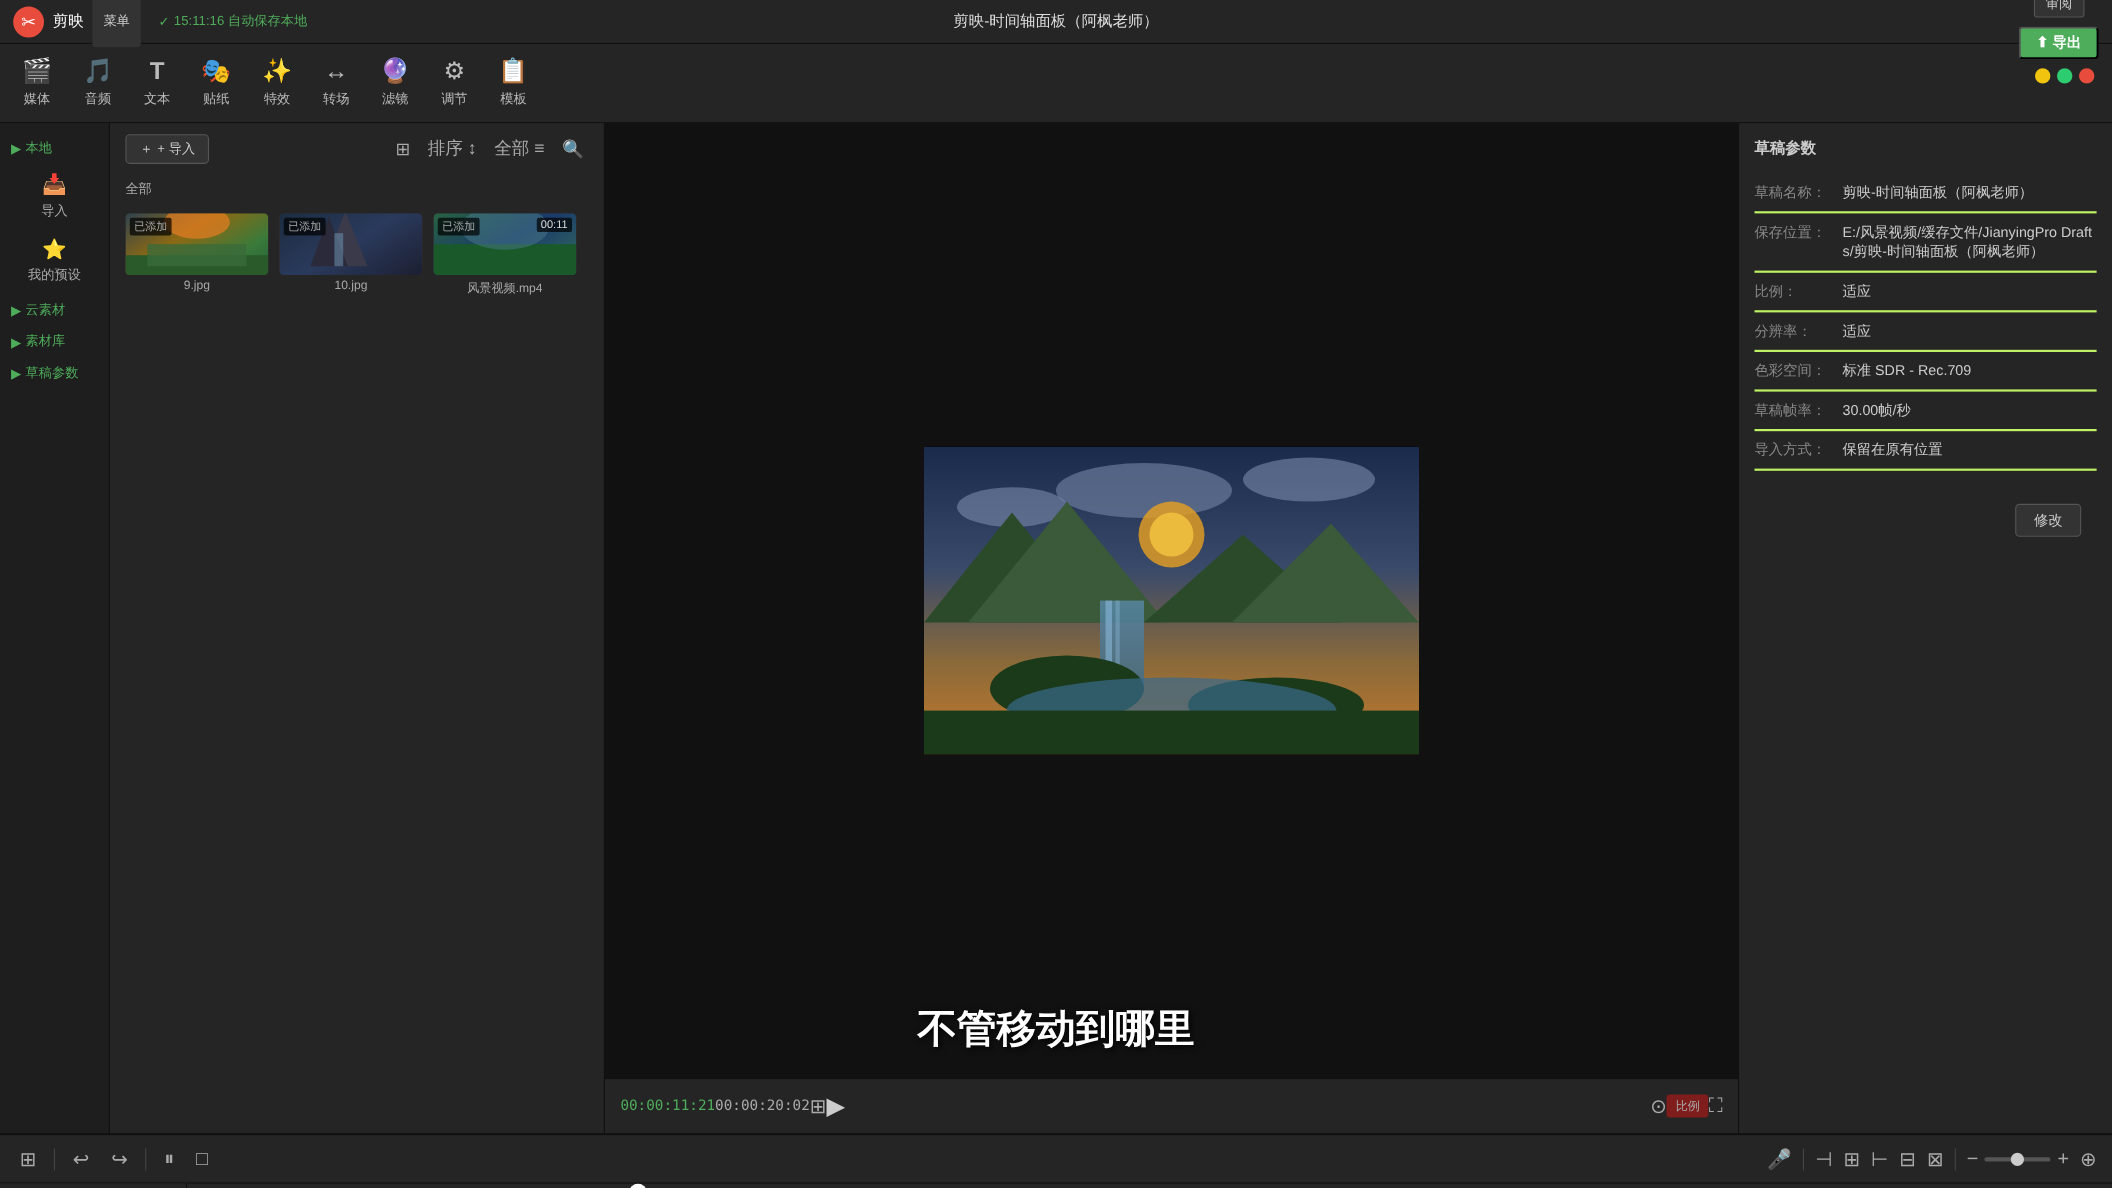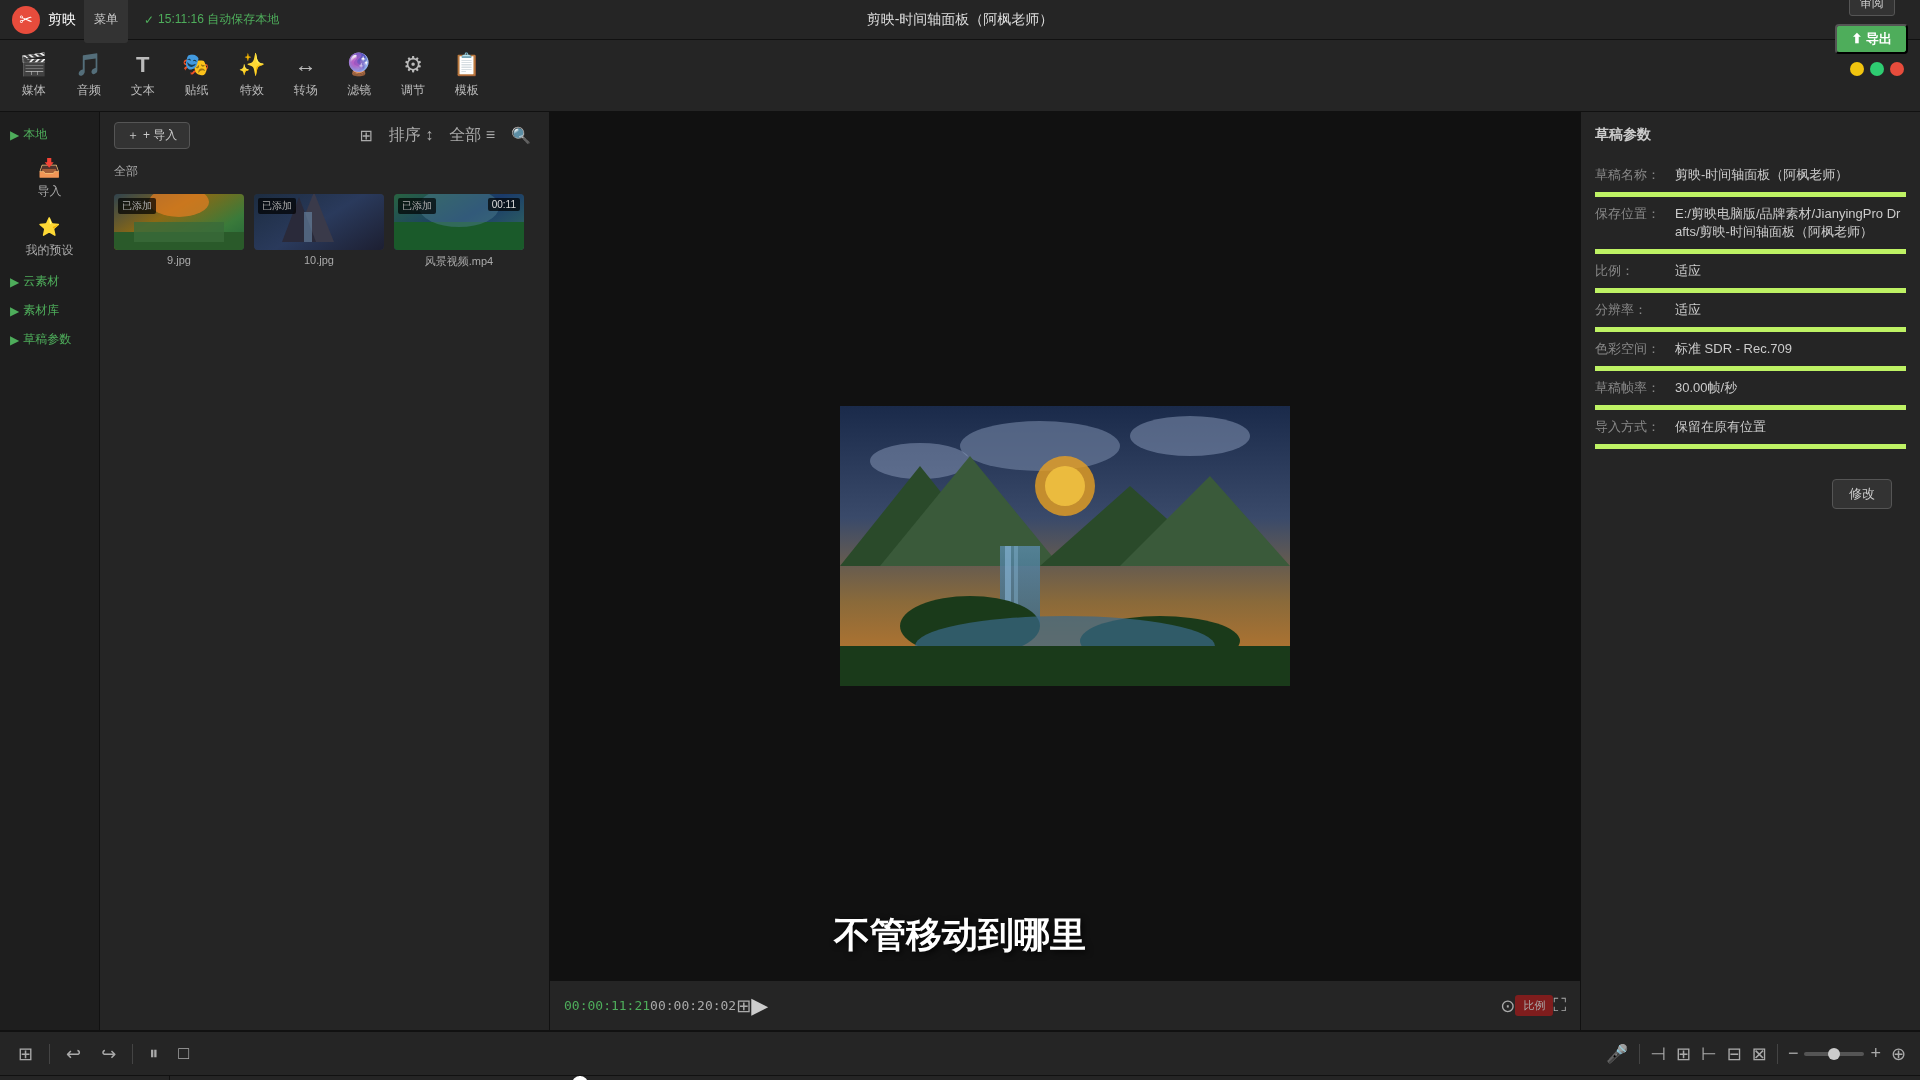--- a/index.html
+++ b/index.html
@@ -68,21 +68,21 @@
     .time-current { color: #4ead5b; font-size: 13px; font-family: monospace; }
     .time-total { color: #aaa; font-size: 13px; font-family: monospace; }
     .play-btn { background: none; border: none; color: #ccc; font-size: 22px; cursor: pointer; }
     .ctrl-icon { color: #aaa; font-size: 18px; cursor: pointer; }
     .ratio-btn { background: #7f1d1d; border: none; color: #aaa; padding: 3px 8px; border-radius: 3px; font-size: 11px; cursor: pointer; }
 
     
     #right-panel { width: 340px; background: #252525; border-left: 1px solid #111; display: flex; flex-direction: column; }
     #draft-params { padding: 14px; }
     #draft-params h3 { color: #ccc; font-size: 14px; margin-bottom: 14px; }
-    .param-row { display: flex; align-items: flex-start; padding: 8px 0; border-bottom: 5px solid #bef264; }
+    .param-row { display: flex; align-items: flex-start; padding: 8px 0; border-bottom: 2px solid #bef264; }
     .param-label { color: #888; font-size: 13px; width: 80px; flex-shrink: 0; }
     .param-value { color: #ccc; font-size: 13px; flex: 1; word-break: break-all; }
     .modify-btn { margin: 16px 14px; float: right; background: #333; border: 1px solid #555; color: #ccc; padding: 5px 16px; border-radius: 4px; font-size: 13px; cursor: pointer; }
 
     
     #timeline-area { height: 260px; background: #1a1a1a; border-top: 2px solid #111; }
     #timeline-toolbar { height: 44px; background: #252525; display: flex; align-items: center; padding: 0 14px; gap: 12px; border-bottom: 1px solid #111; }
     .tl-btn { background: none; border: none; color: #aaa; font-size: 18px; cursor: pointer; padding: 2px 4px; }
     .tl-separator { width: 1px; height: 20px; background: #444; }
     .tl-right { margin-left: auto; display: flex; align-items: center; gap: 10px; }
@@ -331,21 +331,21 @@
 
   <div id="right-panel">
     <div id="draft-params">
       <h3>草稿参数</h3>
       <div class="param-row">
         <span class="param-label">草稿名称：</span>
         <span class="param-value">剪映-时间轴面板（阿枫老师）</span>
       </div>
       <div class="param-row">
         <span class="param-label">保存位置：</span>
-        <span class="param-value">E:/剪映电脑版/品牌素材/JianyingPro Drafts/剪映-时间轴面板（阿枫老师）</span>
+        <span class="param-value">E:/风景视频/缓存文件/JianyingPro Drafts/剪映-时间轴面板（阿枫老师）</span>
       </div>
       <div class="param-row">
         <span class="param-label">比例：</span>
         <span class="param-value">适应</span>
       </div>
       <div class="param-row">
         <span class="param-label">分辨率：</span>
         <span class="param-value">适应</span>
       </div>
       <div class="param-row">

